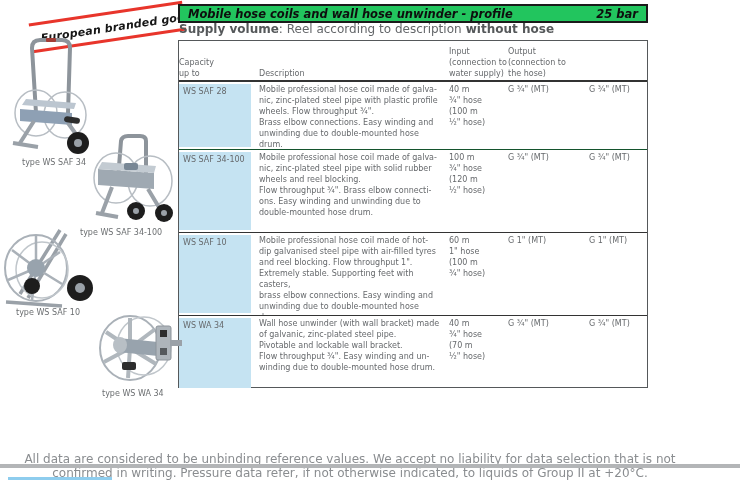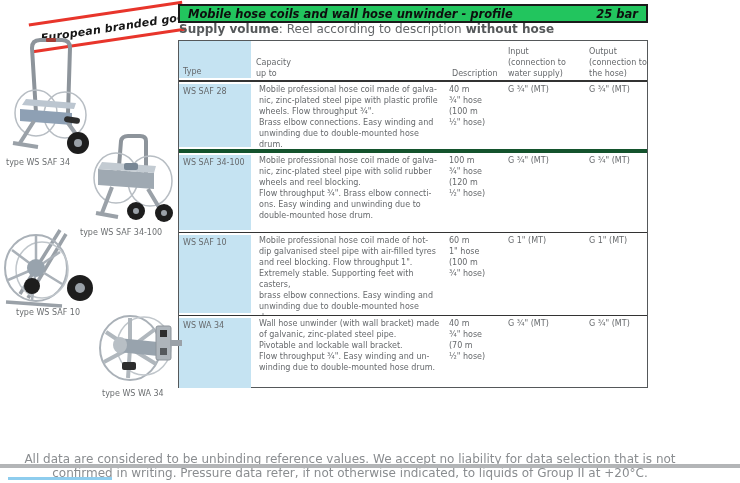--- a/index.html
+++ b/index.html
@@ -25,21 +25,21 @@
   
   .supply { position:absolute; left:179px; top:22px; font-size:12px; color:#636669; white-space:nowrap; }
   .supply b { color:#55585a; }
 
   
   .spec-table { position:absolute; left:178px; top:40px; width:470px; height:348px;
                 border:1px solid #55585a; background:#fff; font-size:8px; color:#66696c; }
   .trow { display:grid; grid-template-columns:77px 193px 59px 81px 60px; width:100%; }
   .trow.head   { height:40px; border-bottom:1px solid #333; }
   .trow.r1 { height:68px; border-top:1px solid #333; }
-  .trow.r2 { height:83px; border-top:4px solid #14532d; }
+  .trow.r2 { height:83px; border-top:1px solid #14532d; }
   .trow.r3 { height:83px; border-top:1px solid #333; }
   .trow.r4 { height:73px; border-top:1px solid #333; }
   .cell { overflow:hidden; line-height:11px; }
   .type-cell { background:#c5e3f2; margin:2px 5px 2px 0; padding:2px 4px; }
   .head .type-cell { margin-top:0; display:flex; align-items:flex-end; padding-bottom:1px; }
   .r4 .type-cell { margin-bottom:0; }
   .head .cell { display:flex; align-items:flex-end; padding-bottom:1px; }
   .ml { white-space:pre-line; }
   .desc-cell { padding:2px 4px 0 3px; }
   .cap-cell, .in-cell, .out-cell { padding-top:2px; }
@@ -65,21 +65,20 @@
 
   <div class="titlebar">
     <span class="t">Mobile hose coils and wall hose unwinder - profile</span>
     <span class="t">25 bar</span>
   </div>
 
   <div class="supply"><b>Supply volume</b><span>: Reel according to description</span><b> without hose</b></div>
 
   <div class="spec-table">
     <div class="trow head">
-      <div class="cell type-cell">Type</div>
       <div class="cell cap-cell ml">Capacity
 up to</div>
       <div class="cell desc-cell">Description</div>
       <div class="cell in-cell ml">Input
 (connection to
 water supply)</div>
       <div class="cell out-cell ml">Output
 (connection to
 the hose)</div>
     </div>
@@ -155,21 +154,21 @@
     <ellipse cx="28" cy="80" rx="21" ry="23" fill="none" stroke="#b7bdc3" stroke-width="1.5"></ellipse>
     <ellipse cx="57" cy="82" rx="21" ry="23" fill="none" stroke="#b7bdc3" stroke-width="1.5"></ellipse>
     <path d="M14 72 L66 76 L68 70 L18 66 Z" fill="#bcc6d0"></path>
     <path d="M12 76 L64 80 L64 92 L12 88 Z" fill="#8ea0b4"></path>
     <path d="M26 88 L12 110 M60 90 L70 104" stroke="#9aa1a8" stroke-width="4" fill="none"></path>
     <path d="M5 110 L30 114" stroke="#9aa1a8" stroke-width="4" fill="none"></path>
     <circle cx="70" cy="110" r="11" fill="#1d1d1d"></circle>
     <circle cx="70" cy="110" r="4" fill="#9aa1a8"></circle>
     <rect x="56" y="84" width="16" height="6" rx="3" fill="#2d2d2d" transform="rotate(9 64 87)"></rect>
   </svg>
-  <div class="caption" style="left:6px; top:158px;">type WS SAF 34</div>
+  <div class="caption" style="left:22px; top:158px;">type WS SAF 34</div>
 
   <svg class="prod" style="left:88px; top:133px;" width="90" height="92" viewBox="0 0 90 92">
     <path d="M30 46 L33 8 Q34 3 40 3 L52 3 Q58 3 58 8 L58 46" fill="none" stroke="#8d949b" stroke-width="4"></path>
     <ellipse cx="28" cy="45" rx="22" ry="25" fill="none" stroke="#b7bdc3" stroke-width="1.5"></ellipse>
     <ellipse cx="62" cy="48" rx="22" ry="25" fill="none" stroke="#b7bdc3" stroke-width="1.5"></ellipse>
     <path d="M10 36 L66 40 L66 56 L10 52 Z" fill="#9fa9b2"></path>
     <path d="M10 36 L66 40 L68 33 L14 29 Z" fill="#c3cbd2"></path>
     <rect x="36" y="30" width="14" height="7" rx="2" fill="#788795"></rect>
     <path d="M24 54 L14 80 M60 56 L72 76" stroke="#9aa1a8" stroke-width="4" fill="none"></path>
     <path d="M8 80 L30 84" stroke="#9aa1a8" stroke-width="4" fill="none"></path>

